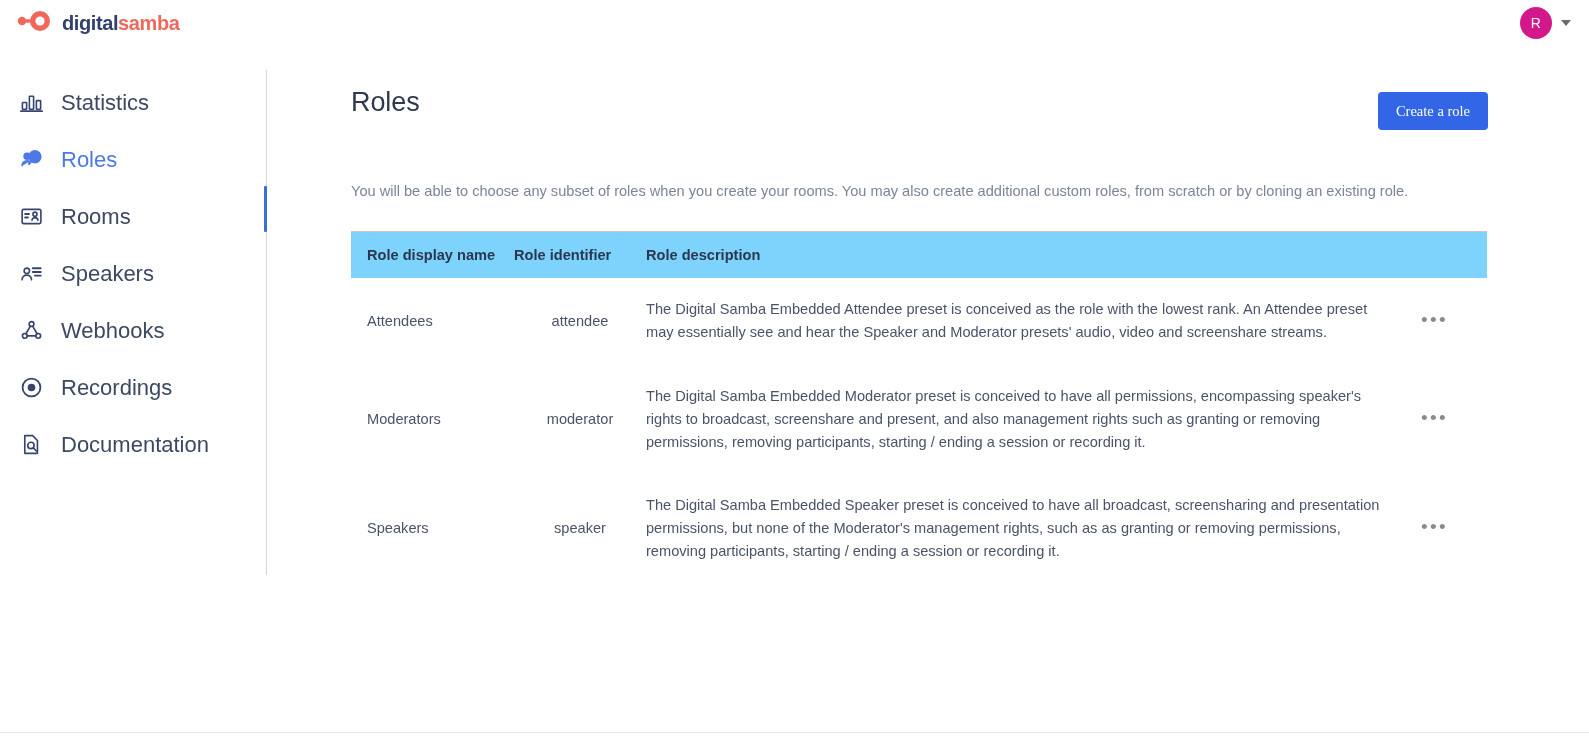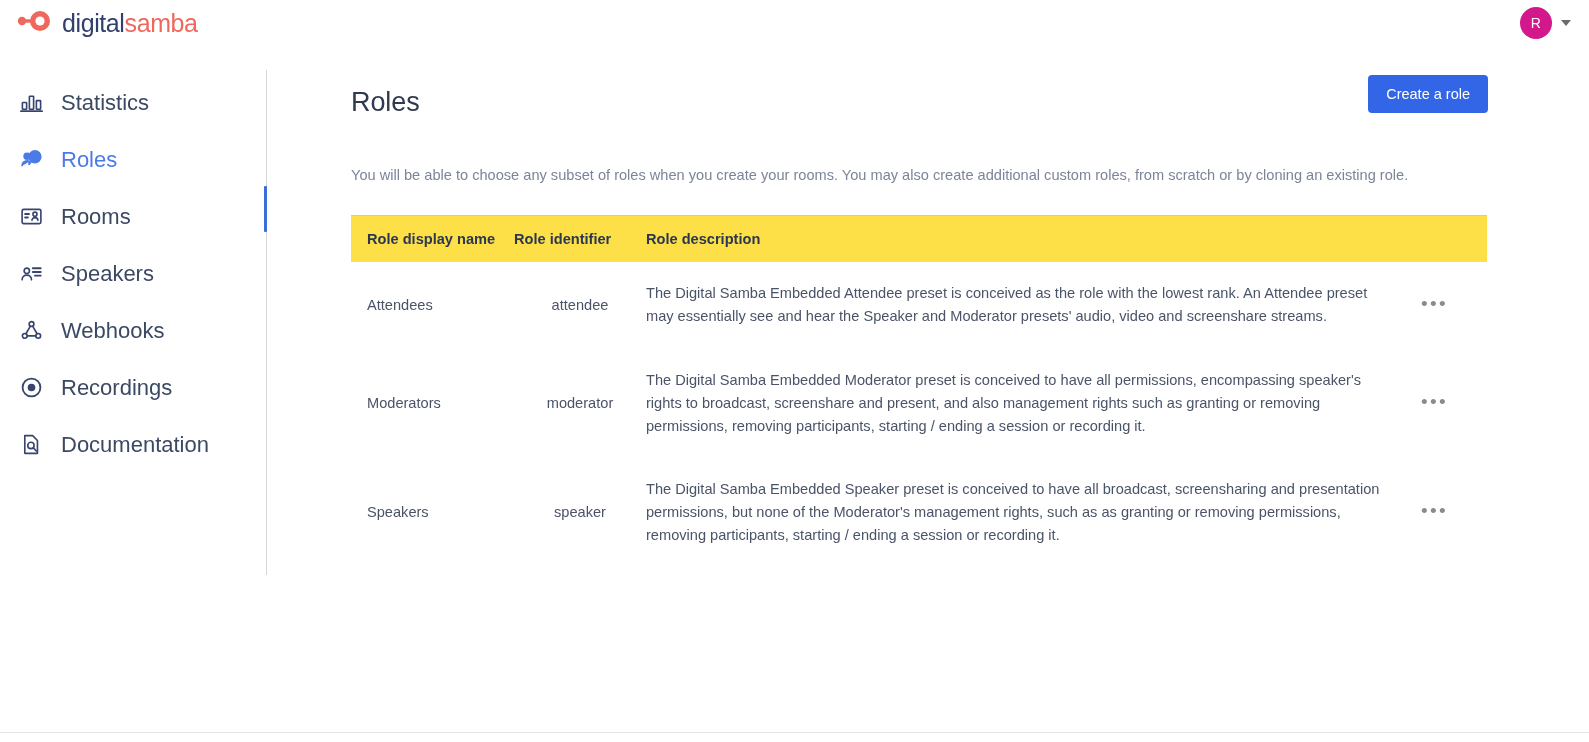--- a/index.html
+++ b/index.html
@@ -20,21 +20,21 @@
     width: 1589px; height: 46px;
     display: flex; align-items: center;
     background: #ffffff;
   }
   .brand {
     display: flex; align-items: center;
     margin-left: 16px; gap: 10px;
   }
   .brand-mark { display:block; }
   .brand-text {
-    font-size: 25px; font-weight: 400; letter-spacing: -0.4px;
+    font-size: 20px; font-weight: 700; letter-spacing: -0.4px;
     line-height: 1;
   }
   .brand-text .w1 { color: #32406e; }
   .brand-text .w2 { color: #f0675c; }
 
   .topbar-right {
     position: absolute; right: 18px; top: 7px;
     display: flex; align-items: center; gap: 9px;
   }
   .avatar {
@@ -101,52 +101,52 @@
     position: relative;
     height: 80px;
     padding: 0 102px 0 84px;
     display: flex; align-items: center;
   }
   .page-title {
     font-size: 27px; font-weight: 400; color: #2f3a4f;
     letter-spacing: -0.1px;
   }
   .create-btn {
-    position: absolute; right: 101px; top: 13px;
+    position: absolute; right: 101px; top: 30px;
     background: #3366e6;
     color: #ffffff;
     border: none;
     border-radius: 4px;
     padding: 0 18px;
     height: 38px;
     font-size: 14.5px;
-    font-family: Liberation Sans, sans-serif;
+    font-family: Liberation Serif, serif;
     cursor: pointer;
     white-space: nowrap;
   }
 
   .page-sub {
     padding: 0 102px 0 84px;
-    margin-top: 23px;
+    margin-top: 39px;
     font-size: 14.6px;
     color: #7b8598;
     line-height: 1.4;
   }
 
   
   .table-wrap {
     margin-top: 30px;
     padding: 0 102px 0 84px;
   }
   .tbl {
     width: 100%;
     border-collapse: collapse;
     table-layout: fixed;
   }
-  .tbl thead tr { background: #fde047; }
+  .tbl thead tr { background: #7dd3fc; }
   .tbl thead th {
     text-align: left;
     font-size: 14.6px;
     font-weight: 700;
     color: #2b3750;
     padding: 15px 0 15px 0;
     border-top: 1px solid #c9c9c9;
     vertical-align: middle;
   }
   .tbl thead th.c-name { padding-left: 16px; width: 163px; }

